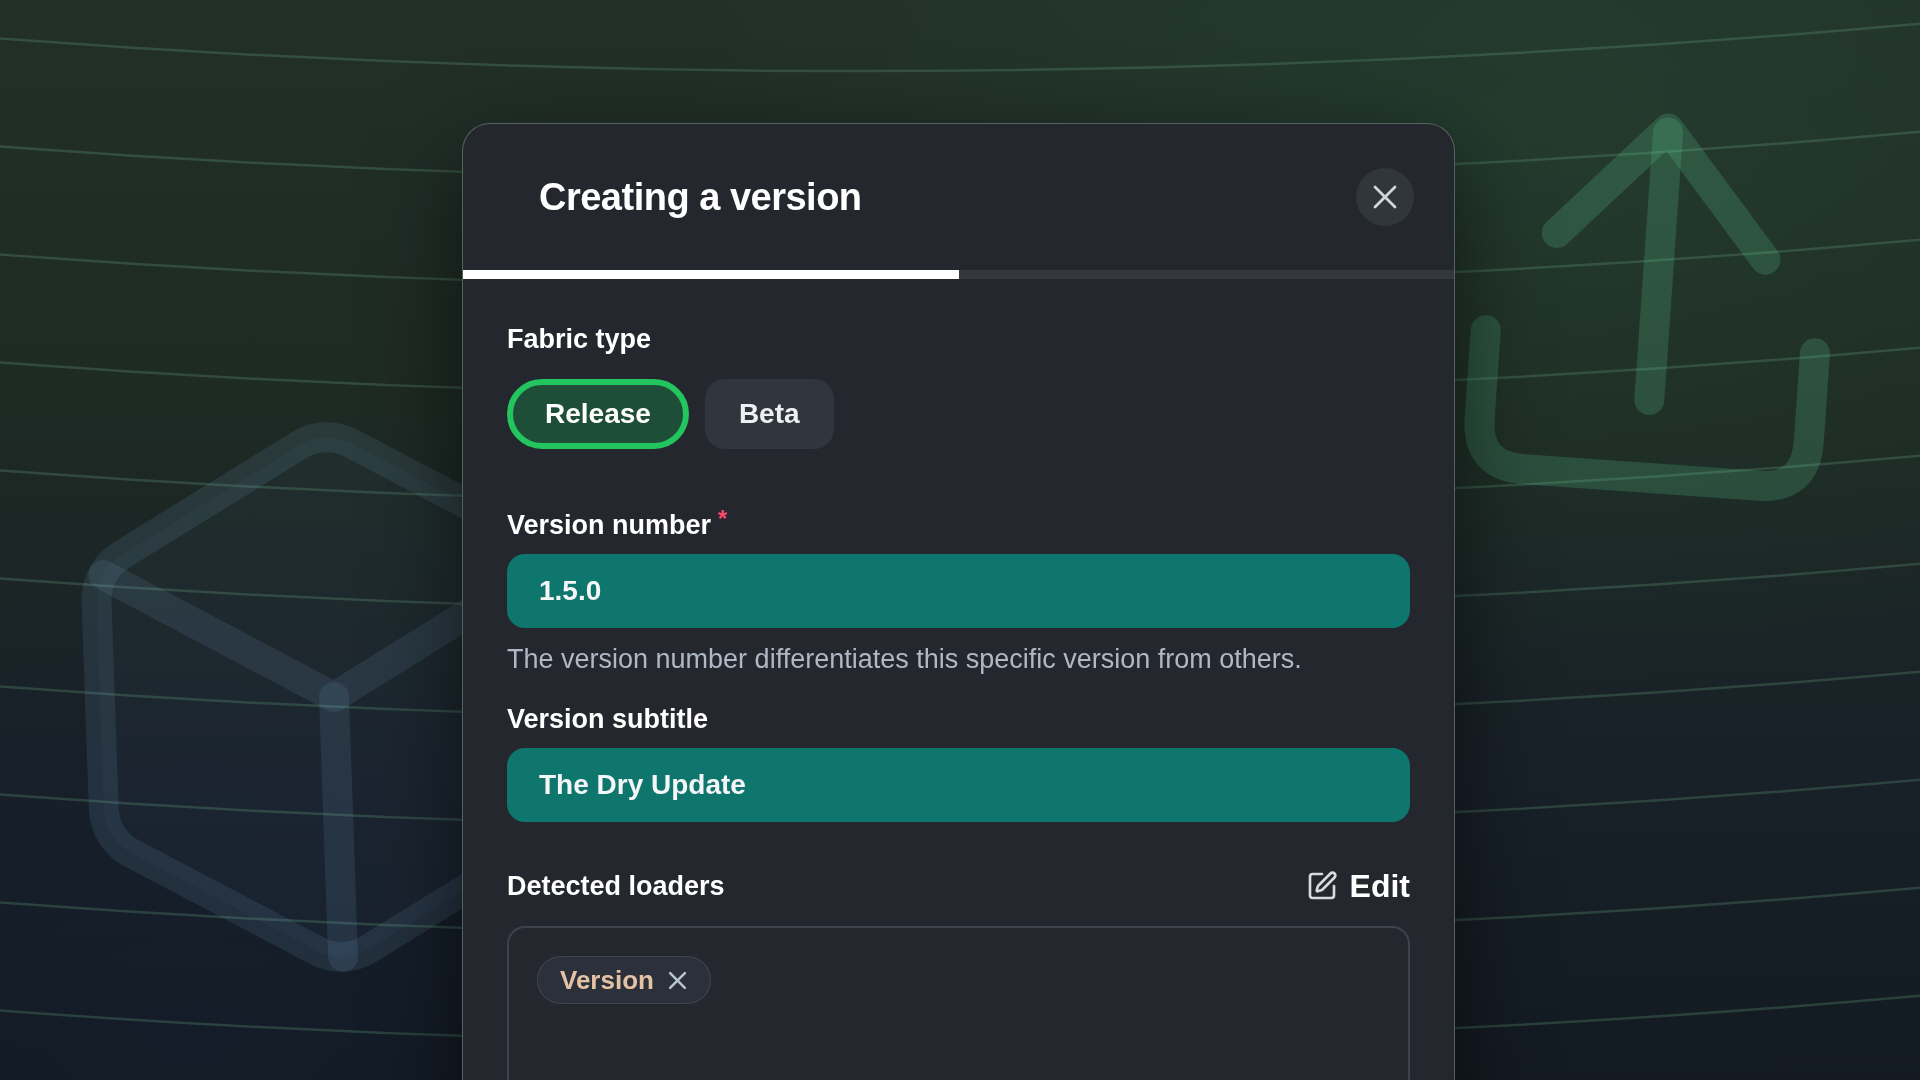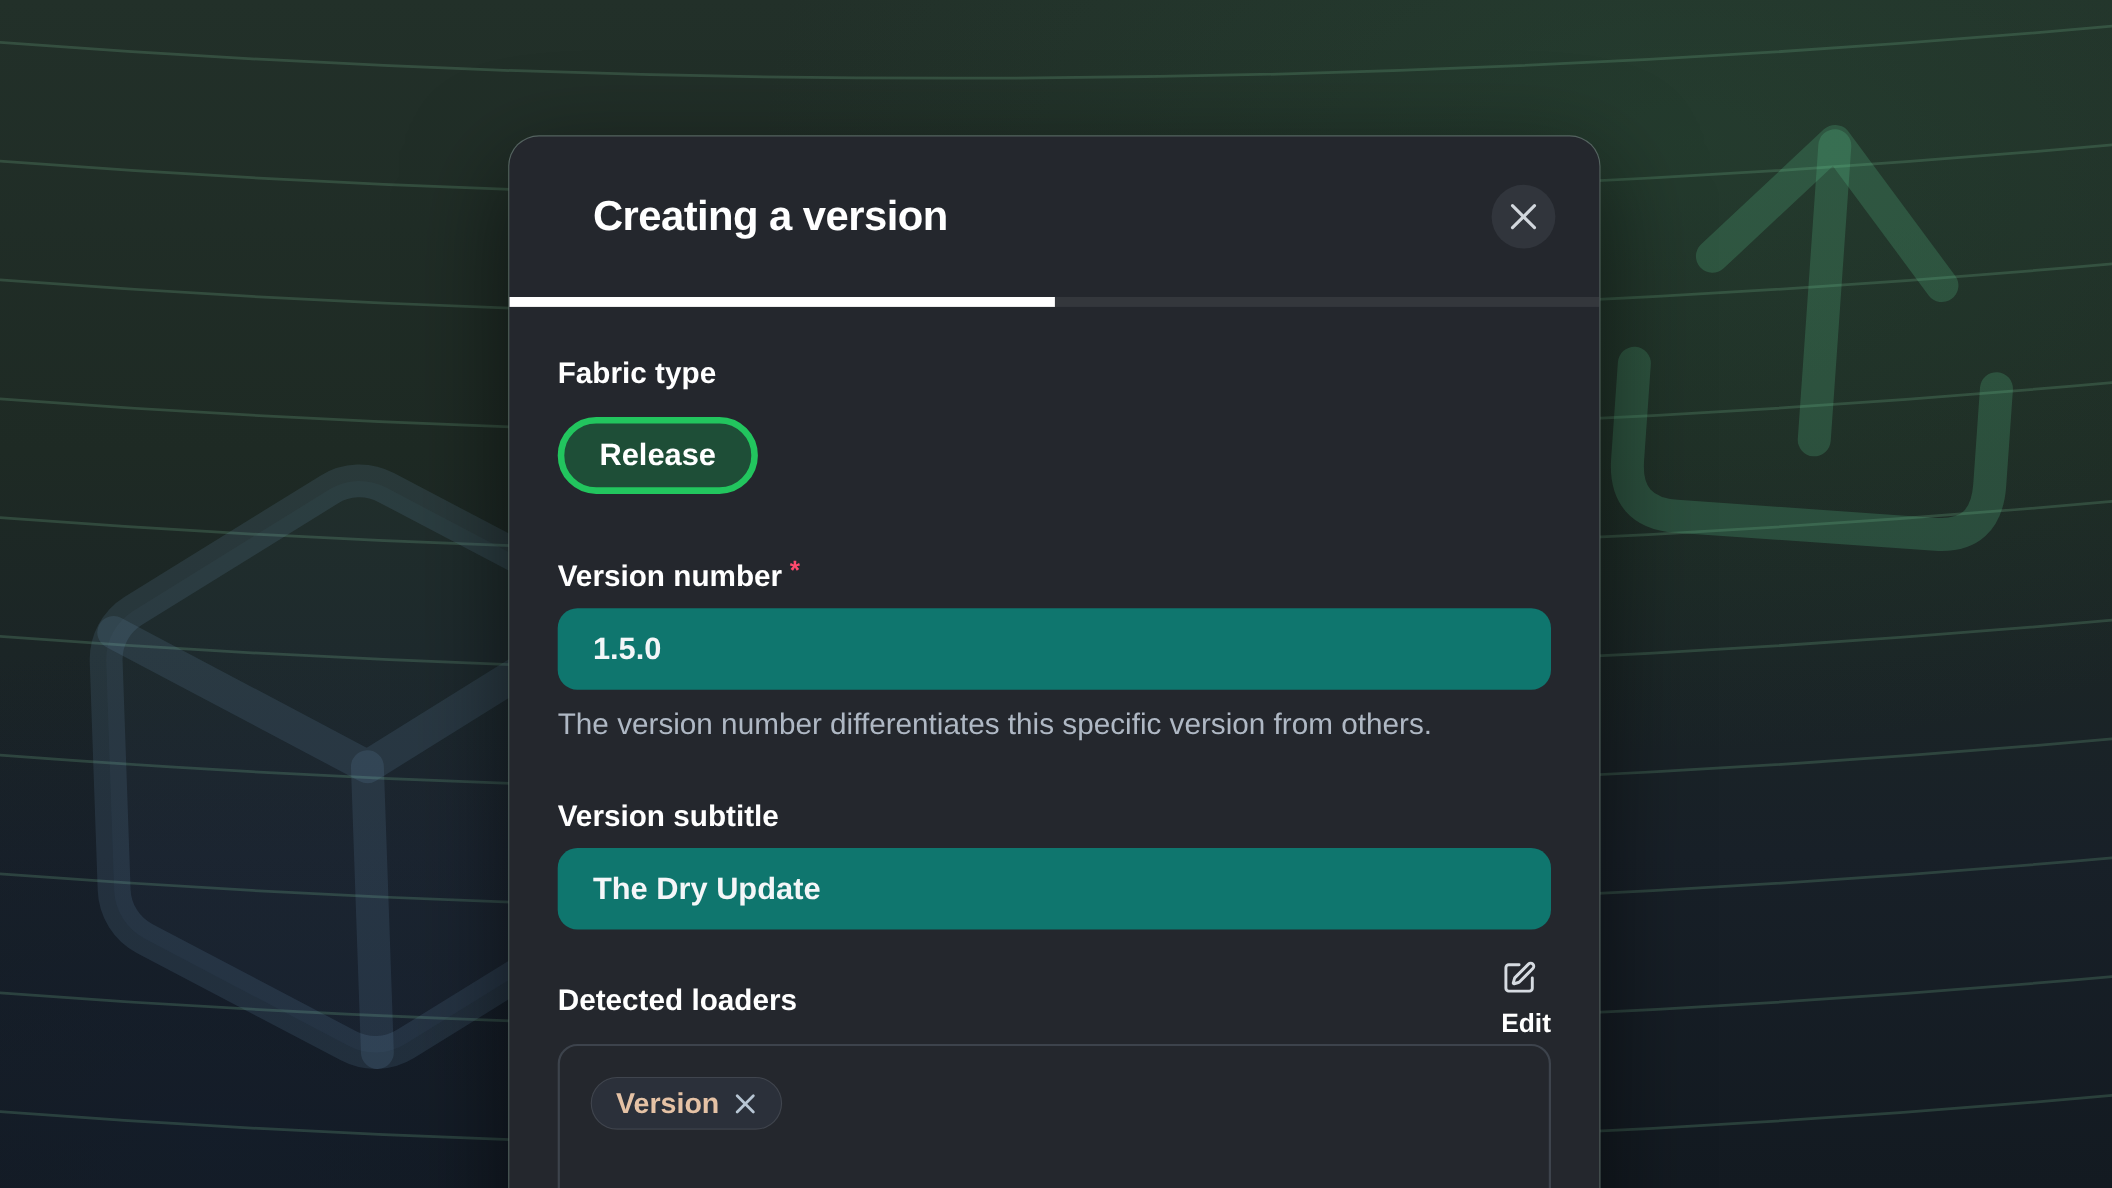--- a/index.html
+++ b/index.html
@@ -55,26 +55,26 @@
   }
 
   .section { margin-top:56px; }
   .text-input {
     margin-top:13px; width:100%; height:74px; border:none; outline:none;
     background:#0f766e; border-radius:18px; padding:0 32px;
     font-family:inherit; font-size:28px; font-weight:600; color:#f4f6f8;
   }
   .helper { margin-top:11px; font-size:27px; line-height:40px; color:#afb8c4; max-width:890px; }
 
-  .section-sub { margin-top:48px; }
+  .section-sub { margin-top:24px; }
 
   .loaders-row { margin-top:46px; display:flex; align-items:center; justify-content:space-between; height:36px; }
   .edit-btn {
-    display:flex; gap:12px; background:none; border:none; cursor:pointer;
-    font-family:inherit; font-size:24px; font-weight:700; color:#fff; padding:0;flex-direction:column;
+    display:flex; align-items:center; gap:12px; background:none; border:none; cursor:pointer;
+    font-family:inherit; font-size:32px; font-weight:700; color:#fff; padding:0;
   }
   .loaders-box {
     margin-top:22px; border:2px solid #3d434c; border-radius:18px;
     padding:28px; height:170px;
   }
   .chip {
     display:inline-flex; align-items:center; gap:13px; height:48px; padding:0 22px;
     background:#2b303a; border:1px solid rgba(255,255,255,0.10); border-radius:24px;
   }
   .chip-label { font-size:26px; font-weight:600; color:#e5c2a5; }
@@ -125,20 +125,21 @@
 
   <div class="progress-track">
     <div class="progress-fill" style="width:50%"></div>
   </div>
 
   <div class="modal-body">
 
     <div class="field-label">Fabric type</div>
     <div class="type-row">
       <button class="type-btn selected">Release</button>
+      <button class="type-btn">Beta</button>
     </div>
 
     <div class="section">
       <span class="field-label">Version number</span><span class="required">*</span>
       <input class="text-input" type="text" value="1.5.0" style="">
       <div class="helper">The version number differentiates this specific version from others.</div>
     </div>
 
     <div class="section-sub">
       <div class="field-label">Version subtitle</div>

